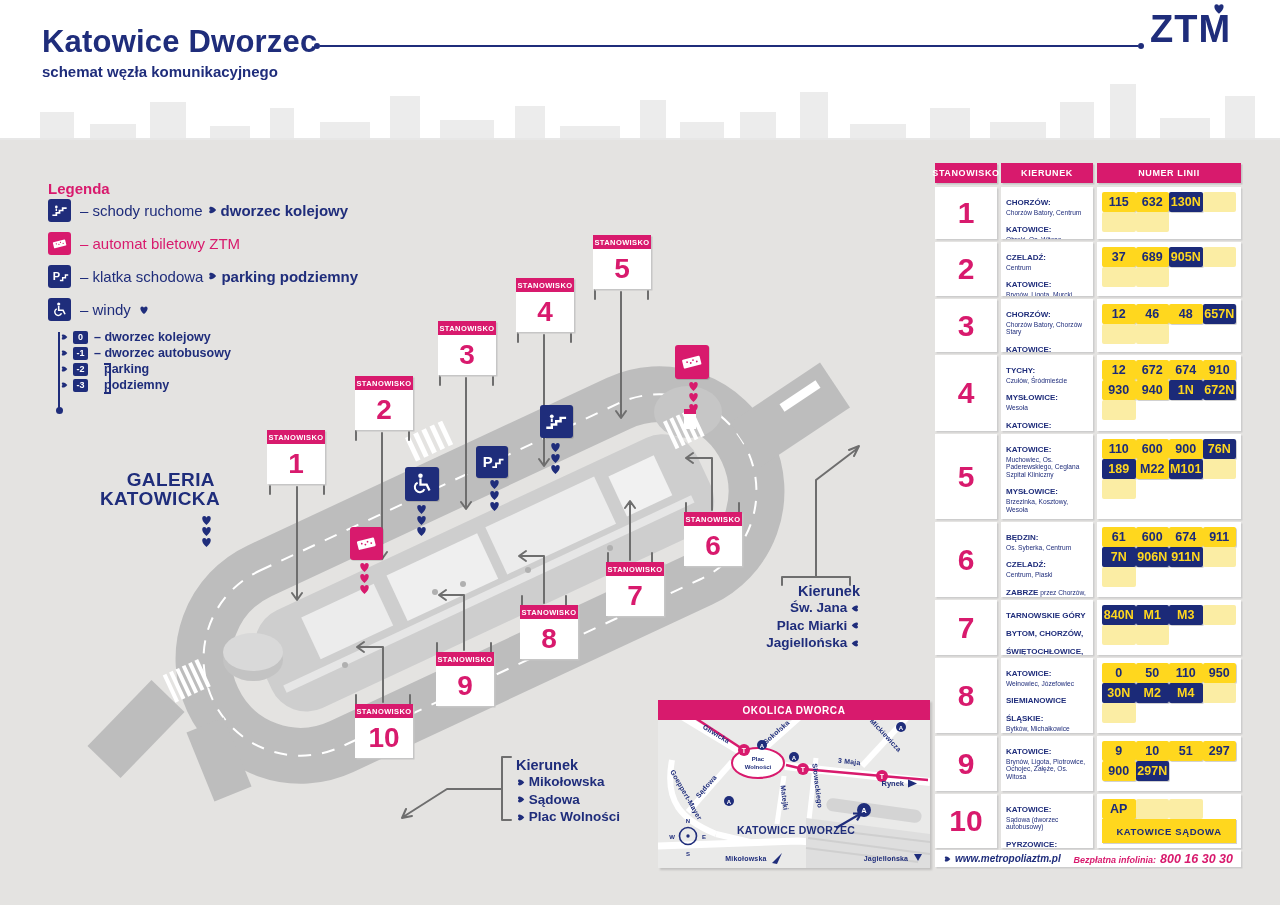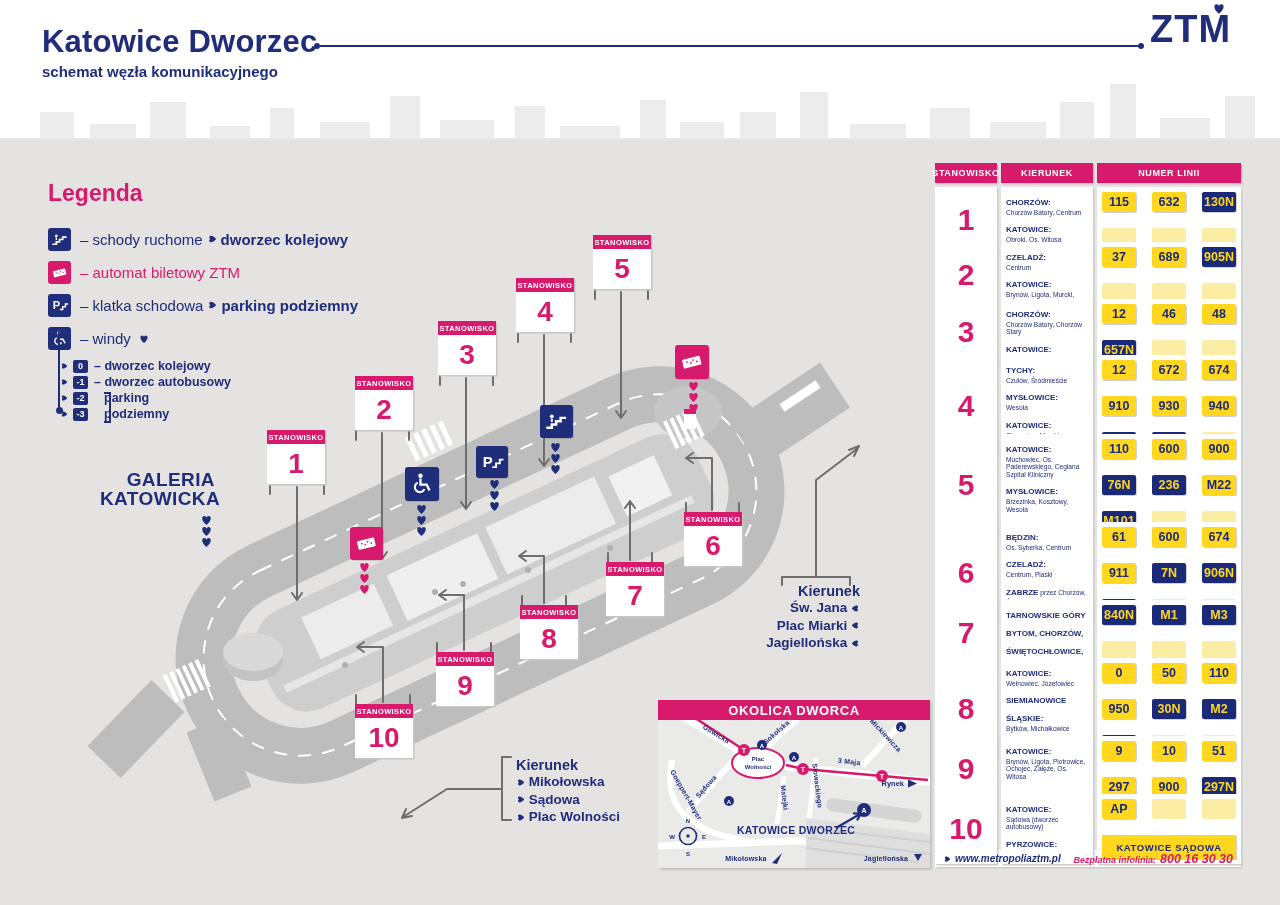--- a/index.html
+++ b/index.html
@@ -18,21 +18,21 @@
   #skyline{position:absolute;left:0;top:82px;}
   
   .hrt{display:inline-block;vertical-align:middle;}
   .hrt path{fill:currentColor;}
   .hrt.right{transform:rotate(-90deg);} .hrt.left{transform:rotate(90deg);}
   .navy{color:#1f2d7b;} .pinkc{color:#d81a6d;}
   .hearts3{position:absolute;display:flex;flex-direction:column;align-items:center;z-index:4;}
   .hearts3 .hrt{width:15px;height:13px;margin:-1px 0;}
   
   .legend{position:absolute;left:48px;top:180px;width:345px;z-index:4;}
-  .leg-title{font-size:23px;font-weight:bold;color:#d81a6d;margin-bottom:20px;}
+  .leg-title{font-size:15px;font-weight:bold;color:#d81a6d;margin-bottom:1px;}
   .leg-row{display:flex;align-items:center;height:24px;margin-bottom:9px;}
   .lic{width:23px;height:23px;border-radius:3px;flex:0 0 23px;display:flex;align-items:center;justify-content:center;}
   .lic.navy{background:#1f2d7b;} .lic.pink{background:#d81a6d;}
   .lic svg{width:19px;height:19px;}
   .ltx{font-size:15px;font-weight:normal;color:#1f2d7b;margin-left:9px;white-space:nowrap;}
   .ltx.pink{color:#d81a6d;}
   .ltx2{font-size:15px;font-weight:bold;color:#1f2d7b;white-space:nowrap;}
   .leg-row .hrt.arr{width:10px;height:10px;margin:0 4px;}
   .leg-row .hrt.dn{width:12px;height:11px;margin-left:7px;}
   .levels{margin-top:7px;margin-left:12px;position:relative;}
@@ -59,38 +59,38 @@
   .galeria{position:absolute;left:100px;top:470px;width:115px;text-align:right;z-index:4;
            font-size:19px;font-weight:bold;color:#1f2d7b;line-height:1.02;letter-spacing:.4px;}
   .kier{position:absolute;z-index:4;color:#1f2d7b;}
   .kier .kt{font-size:14.5px;font-weight:bold;}
   .kier .ki{font-size:13.5px;font-weight:bold;line-height:1.3;white-space:nowrap;}
   .kier .hrt{width:9px;height:9px;}
   .kier-right{left:732px;top:583px;width:128px;text-align:right;}
   .kier-bottom{left:516px;top:757px;width:130px;text-align:left;}
   
   .inset{position:absolute;left:658px;top:700px;width:272px;z-index:5;box-shadow:2px 2px 2px rgba(0,0,0,.15);}
-  .inset-head{height:20px;background:#d81a6d;color:#fff;font-size:13px;font-weight:bold;letter-spacing:.6px;
+  .inset-head{height:20px;background:#d81a6d;color:#fff;font-size:10px;font-weight:bold;letter-spacing:.6px;
               display:flex;align-items:center;justify-content:center;}
   .inset svg{display:block;background:#eceked;background:#eaeae9;}
   .street{font-size:7px;font-weight:bold;fill:#1f2d7b;letter-spacing:.2px;}
   
   .tbl{position:absolute;left:935px;top:163px;width:306px;z-index:4;}
   .t-head{display:grid;grid-template-columns:62px 92px 1fr;gap:4px;margin-bottom:4px;}
   .t-head div{height:20px;background:#d81a6d;color:#fff;font-size:9px;font-weight:bold;letter-spacing:.6px;
               display:flex;align-items:center;justify-content:center;box-shadow:1.5px 1.5px 0 #c6c6c6;}
   #t-rows{display:flex;flex-direction:column;gap:3px;}
   .t-row{display:grid;grid-template-columns:62px 92px 1fr;gap:4px;}
   .t-cell{background:#fff;box-shadow:1.5px 1.5px 0 #cdcdcd;}
   .t-num{display:flex;align-items:center;justify-content:center;color:#d81a6d;font-size:30px;font-weight:bold;}
   .t-dirs{padding:4px 5px;overflow:hidden;}
   .dir-b{font-size:8px;font-weight:bold;color:#1f2d7b;line-height:1.12;}
   .dir-i{font-size:6.6px;font-weight:normal;color:#1f2d7b;}
   .dir-s{font-size:6.6px;color:#1f2d7b;line-height:1.12;margin-bottom:2px;}
-  .t-lines{padding:5px;display:grid;grid-template-columns:repeat(3,1fr);gap:16px;align-content:start;}
+  .t-lines{padding:5px;display:grid;grid-template-columns:repeat(4,1fr);gap:0;align-content:start;}
   .chip{height:20px;border-radius:2px;display:flex;align-items:center;justify-content:center;
         font-weight:bold;font-size:12.5px;}
   .chip.d{background:#ffd71e;color:#1b2a78;box-shadow:1px 1px 0 rgba(0,0,0,.18);}
   .chip.n{background:#1b2a78;color:#ffd71e;box-shadow:1px 1px 0 rgba(0,0,0,.18);}
   .chip.e{background:#fbeda4;}
   .banner{grid-column:1/-1;height:24px;background:#ffd71e;color:#1b2a78;font-size:9.5px;font-weight:bold;
           letter-spacing:.6px;display:flex;align-items:center;justify-content:center;box-shadow:1px 1px 0 rgba(0,0,0,.18);}
   .t-foot{margin-top:3px;height:17px;background:#fff;box-shadow:1.5px 1.5px 0 #cdcdcd;
           display:flex;align-items:center;justify-content:space-between;padding:0 8px;font-style:italic;}
   .t-foot .site{font-size:10px;font-weight:bold;color:#1f2d7b;display:flex;align-items:center;gap:4px;}
@@ -530,21 +530,21 @@
   <div class="t-cell t-dirs">
             <div class="entry"><span class="dir-b">KATOWICE:</span><div class="dir-s">Muchowiec, Os. Paderewskiego, Ceglana Szpital Kliniczny</div></div>
             <div class="entry"><span class="dir-b">MYSŁOWICE:</span><div class="dir-s">Brzezinka, Kosztowy, Wesoła</div></div>
             <div class="entry"></div>
           </div>
   <div class="t-cell t-lines">
             <div class="chip d">110</div>
             <div class="chip d">600</div>
             <div class="chip d">900</div>
             <div class="chip n">76N</div>
-            <div class="chip n">236</div>
+            <div class="chip n">189</div>
             <div class="chip d">M22</div>
             <div class="chip n">M101</div>
             <div class="chip e"></div>
             <div class="chip e"></div>
           </div>
         </div>
         <div class="t-row" style="height: 75px;">
           <div class="t-cell t-num">6</div>
   <div class="t-cell t-dirs">
             <div class="entry"><span class="dir-b">BĘDZIN:</span><div class="dir-s">Os. Syberka, Centrum</div></div>

